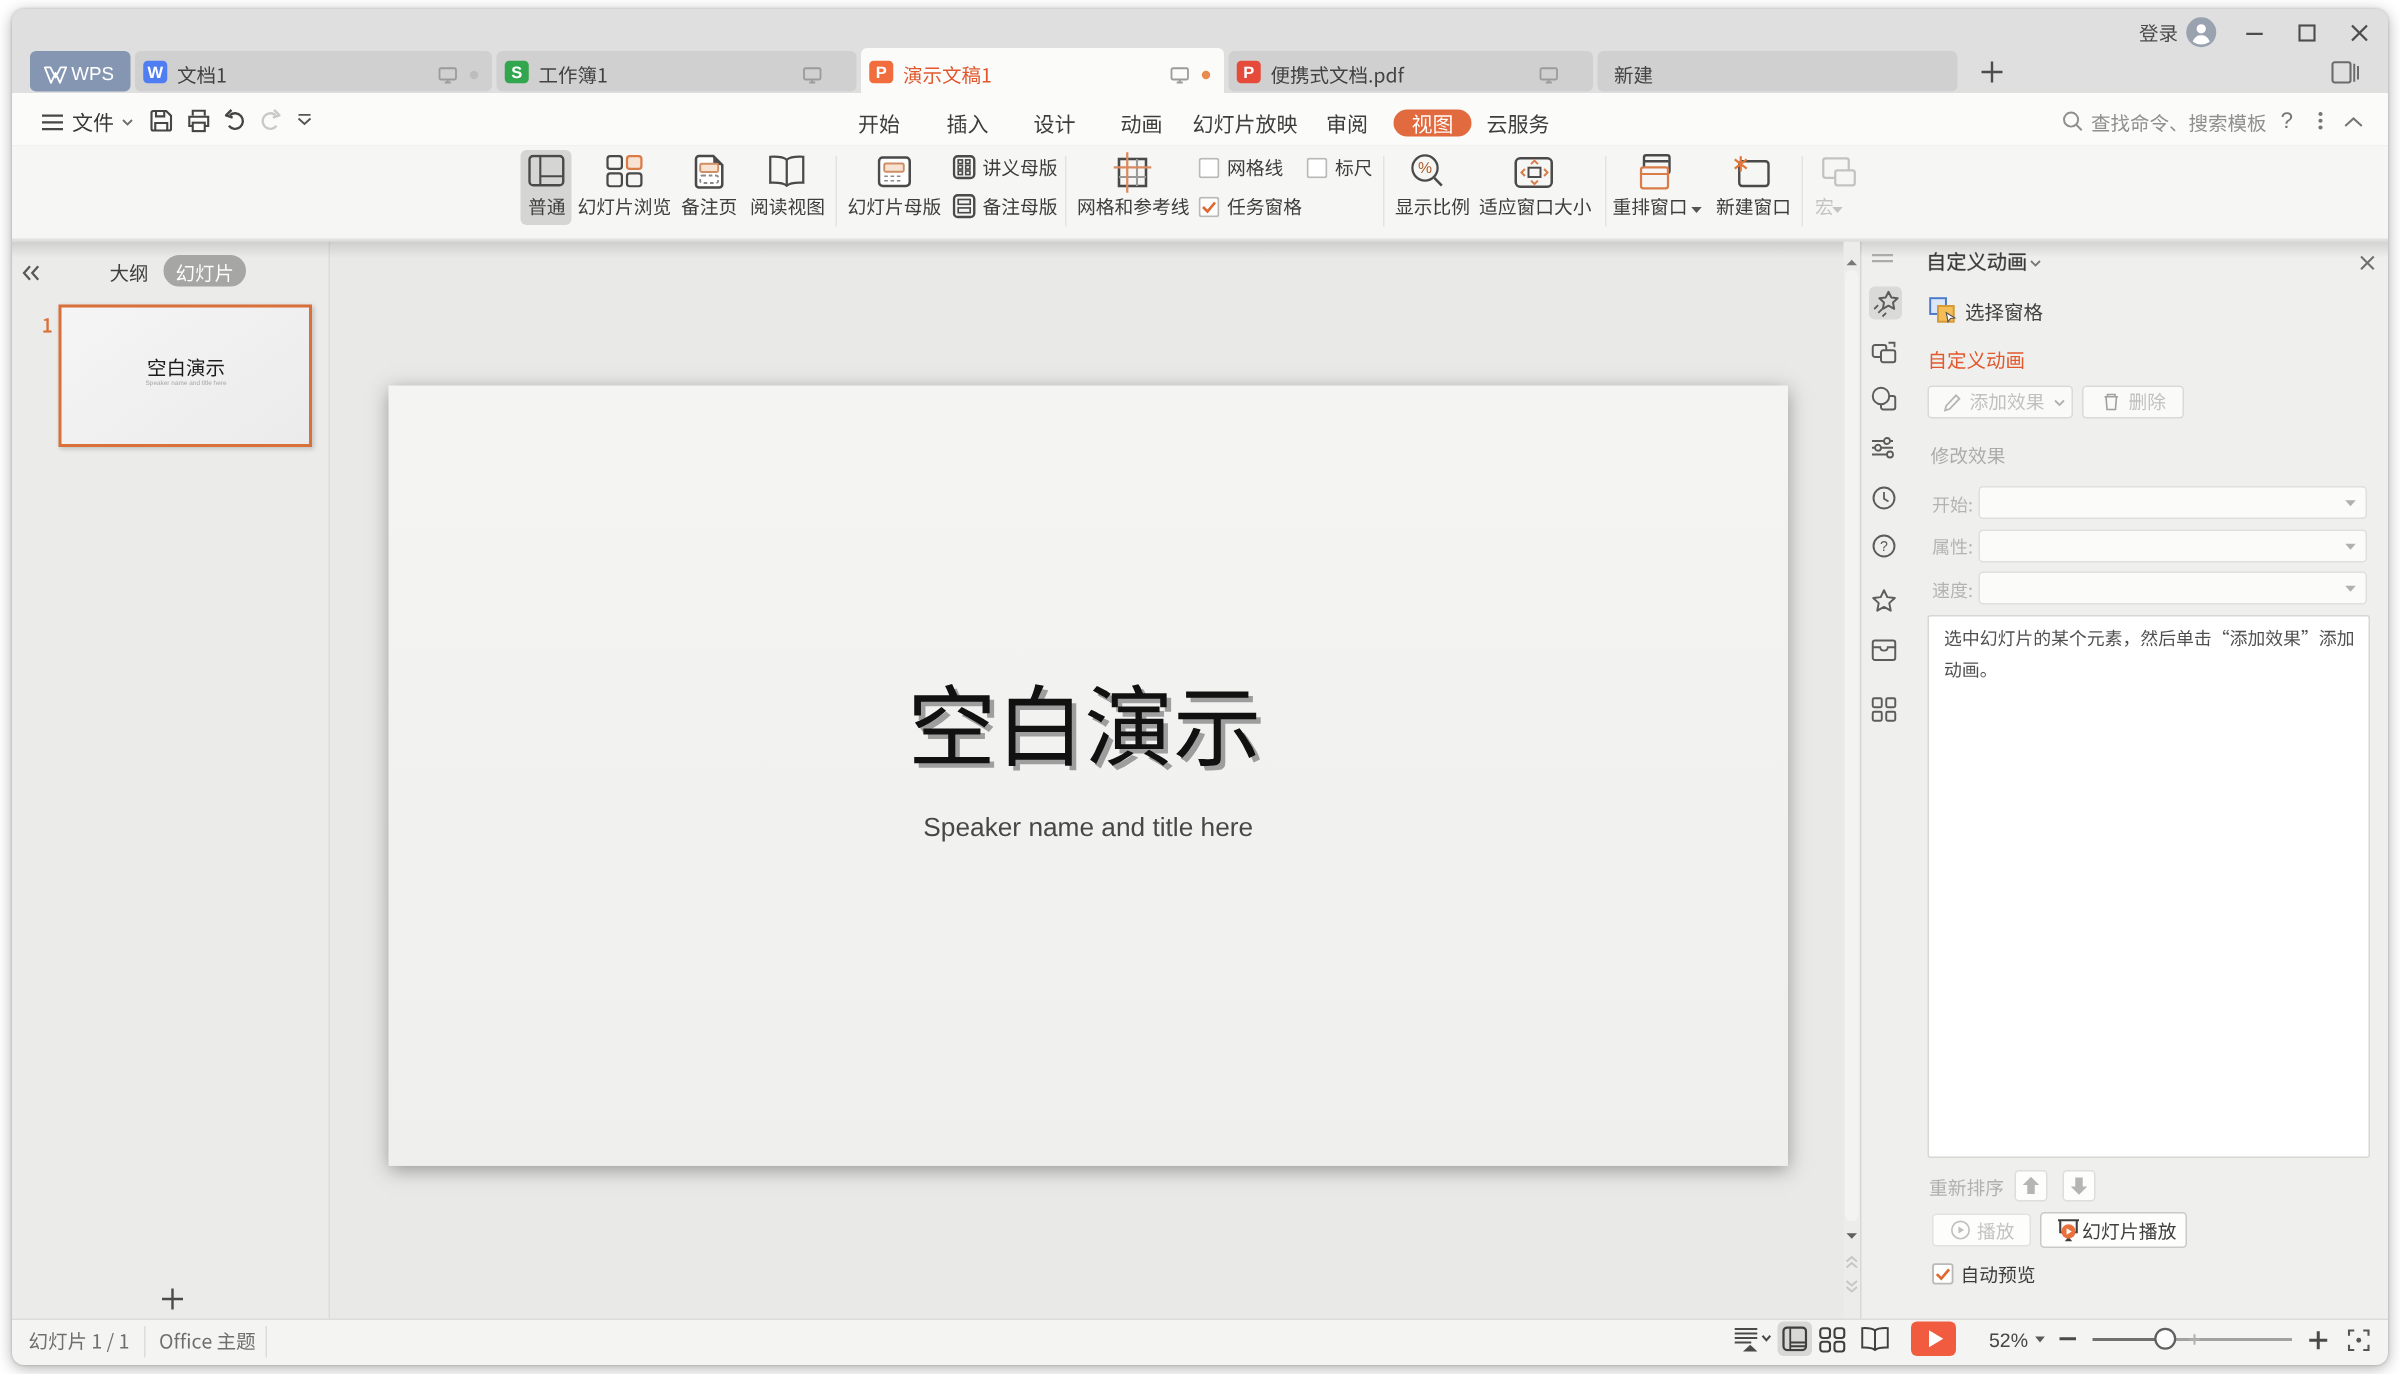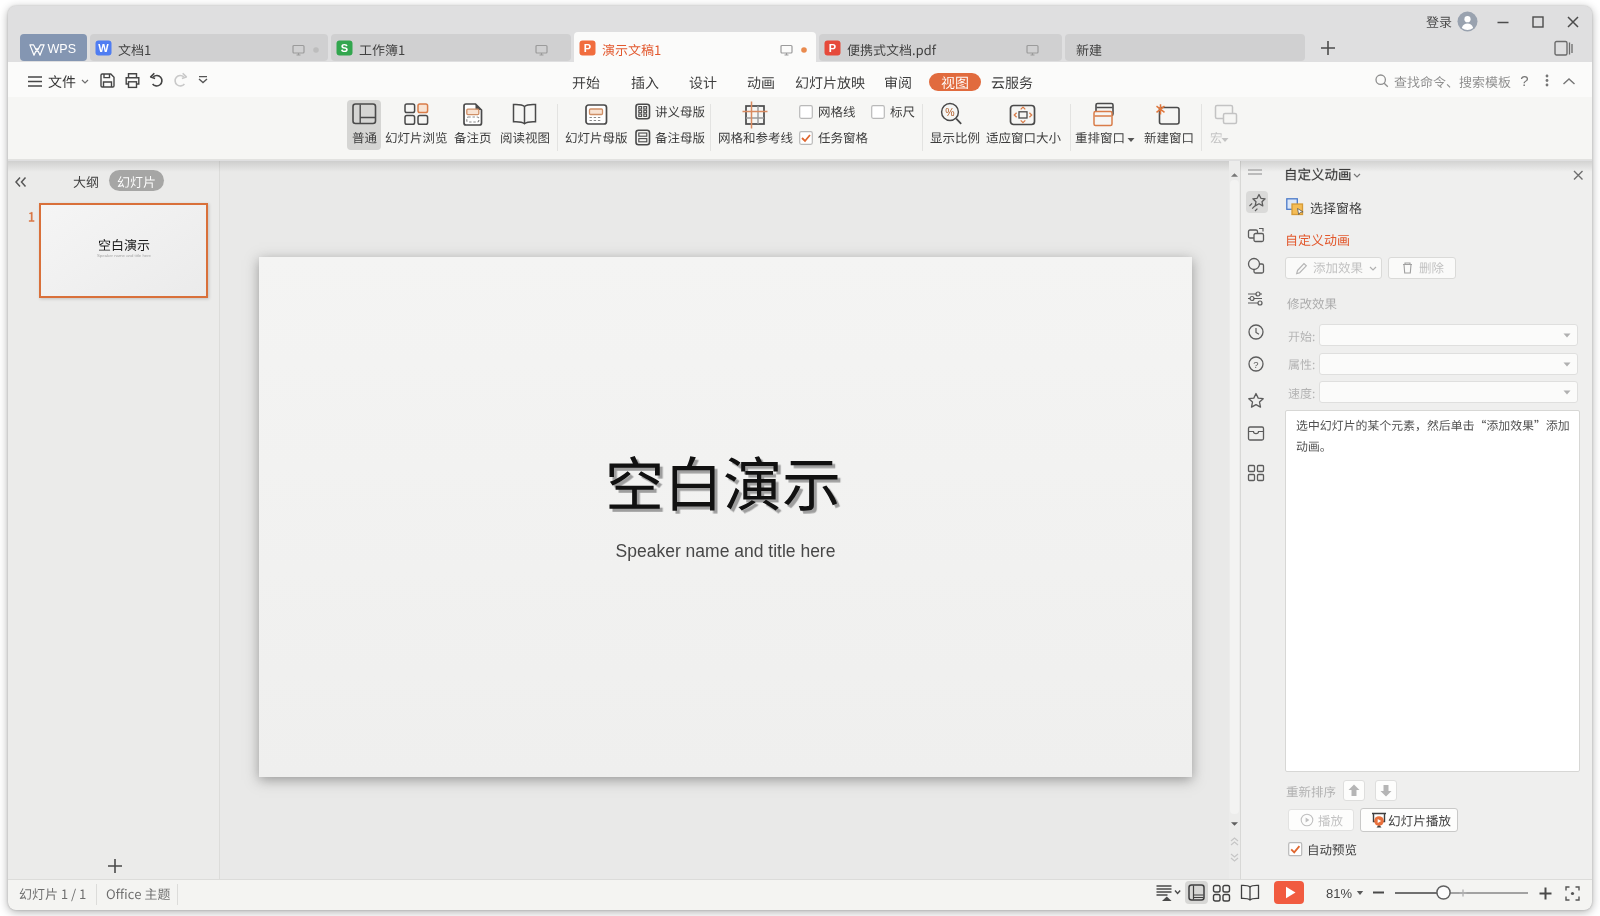--- a/index.html
+++ b/index.html
@@ -828,21 +828,21 @@
           </g>
         </svg>
 <svg class="abs" style="left:1240px;top:884px" width="20" height="17" viewBox="0 0 20 17">
           <path d="M10 3c-1.6-1.4-4.2-1.8-8.5-1.6v13c4.3-.2 6.9.2 8.5 1.6 1.6-1.4 4.2-1.8 8.5-1.6v-13C14.2 1.2 11.6 1.6 10 3z" fill="none" stroke="#3f3f3f" stroke-width="1.3"></path>
           <path d="M10 3v13" stroke="#3f3f3f" stroke-width="1.3"></path>
         </svg>
 <div class="abs" style="left:1274px;top:881px;width:30px;height:23px;background:#f15b40;border-radius:4px"></div>
 <svg class="abs" style="left:1283px;top:885px" width="15" height="15" viewBox="0 0 15 15">
           <path d="M3 1.8l9.5 5.7-9.5 5.7z" fill="#fff"></path>
         </svg>
-<div class="abs" style="left:1326px;top:887px;font-size:13px;color:#474747;font-weight:400;letter-spacing:0px;white-space:pre;line-height:1;">81%</div>
+<div class="abs" style="left:1326px;top:887px;font-size:13px;color:#474747;font-weight:400;letter-spacing:0px;white-space:pre;line-height:1;">52%</div>
 <svg class="abs" style="left:1355px;top:888px" width="10" height="9" viewBox="0 0 10 9">
           <path d="M1.8 3h6.4L5 7z" fill="#5a5a5a"></path>
         </svg>
 <svg class="abs" style="left:1371px;top:885px" width="15" height="15" viewBox="0 0 15 15">
           <path d="M2 7.5h11" stroke="#4a4a4a" stroke-width="2"></path>
         </svg>
 <div class="abs" style="left:1395px;top:892.2px;width:43px;height:1.8px;background:#707070"></div>
 <div class="abs" style="left:1438px;top:892.4px;width:90px;height:1.4px;background:#a2a2a2"></div>
 <svg class="abs" style="left:1456px;top:886px" width="14" height="14" viewBox="0 0 14 14">
           <path d="M7 3.5v7M3.5 7h7" stroke="#b0b0b0" stroke-width="1.3"></path>

